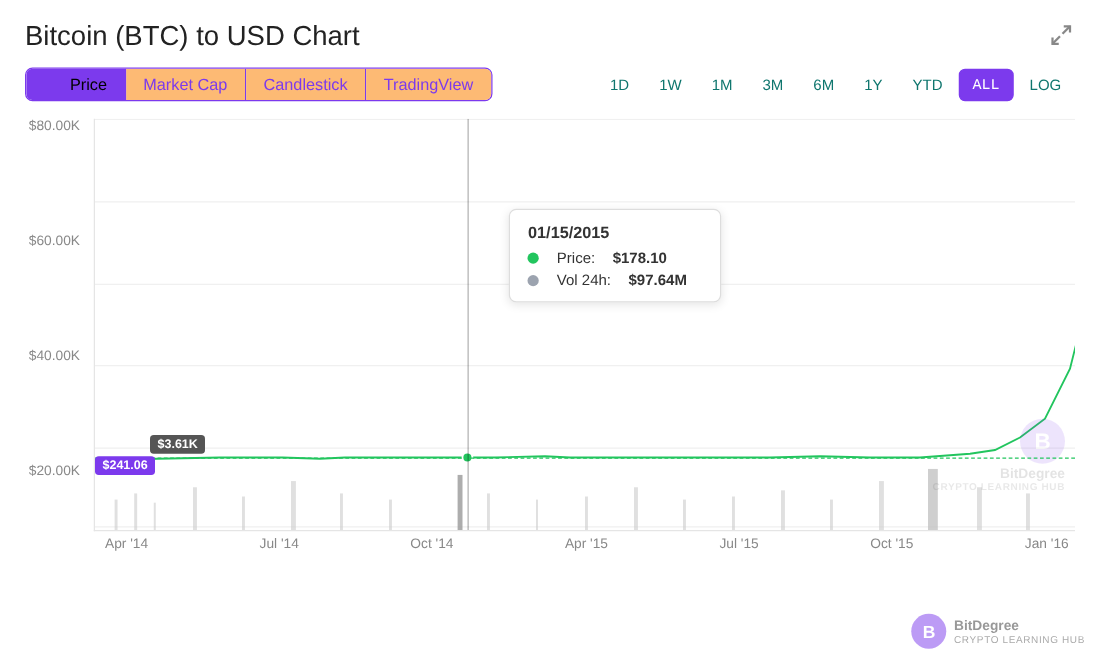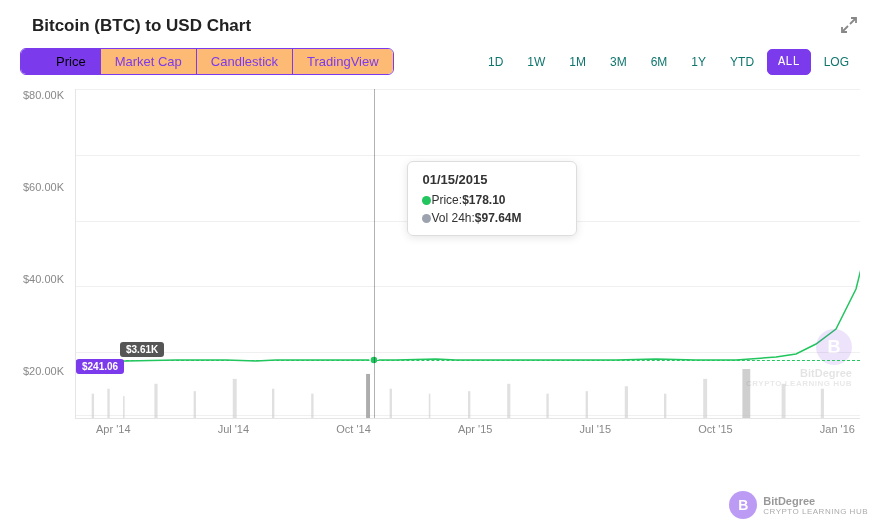--- a/index.html
+++ b/index.html
@@ -18,24 +18,23 @@
       padding: 16px 20px;
       position: relative;
     }
     .header-row {
       display: flex;
       align-items: center;
       justify-content: space-between;
       margin-bottom: 12px;
     }
     .title {
-      font-size: 17px;
-      font-weight: 700;
+      font-size: 22px;
+      font-weight: 400;
       color: #222;
-      margin-left: 12px;
     }
     .expand-icon {
       width: 20px;
       height: 20px;
       cursor: pointer;
       color: #888;
     }
     .controls-row {
       display: flex;
       align-items: center;
@@ -143,21 +142,21 @@
       min-width: 170px;
     }
     .tooltip-date {
       font-weight: 700;
       margin-bottom: 6px;
       font-size: 13px;
     }
     .tooltip-row {
       display: flex;
       align-items: center;
-      gap: 0;
+      gap: 14px;
       margin-top: 4px;
       font-size: 12px;
     }
     .dot {
       width: 9px;
       height: 9px;
       border-radius: 50%;
     }
     .dot-green { background: #22c55e; }
     .dot-gray { background: #9ca3af; }
@@ -346,21 +345,21 @@
         </div>
       </div>
 
       <div class="watermark" style="position:absolute;right:8px;bottom:30px;opacity:0.13;display:flex;flex-direction:column;align-items:flex-end;">
         <div style="width:36px;height:36px;background:#7c3aed;border-radius:50%;display:flex;align-items:center;justify-content:center;color:white;font-weight:900;font-size:18px;margin-bottom:2px;">B</div>
         <div style="font-size:11px;font-weight:700;color:#333;">BitDegree</div>
         <div style="font-size:8px;color:#555;letter-spacing:0.5px;">CRYPTO LEARNING HUB</div>
       </div>
     </div>
 
-    <div class="x-axis-labels" style="margin-left:16px;margin-top:4px;display:flex;justify-content:space-between;padding:0 5px;font-size:11px;color:#888;">
+    <div class="x-axis-labels" style="margin-left:4px;margin-top:4px;display:flex;justify-content:space-between;padding:0 5px;font-size:11px;color:#888;">
       <span>Apr '14</span>
       <span>Jul '14</span>
       <span>Oct '14</span>
       <span>Apr '15</span>
       <span>Jul '15</span>
       <span>Oct '15</span>
       <span>Jan '16</span>
     </div>
   </div>
 

